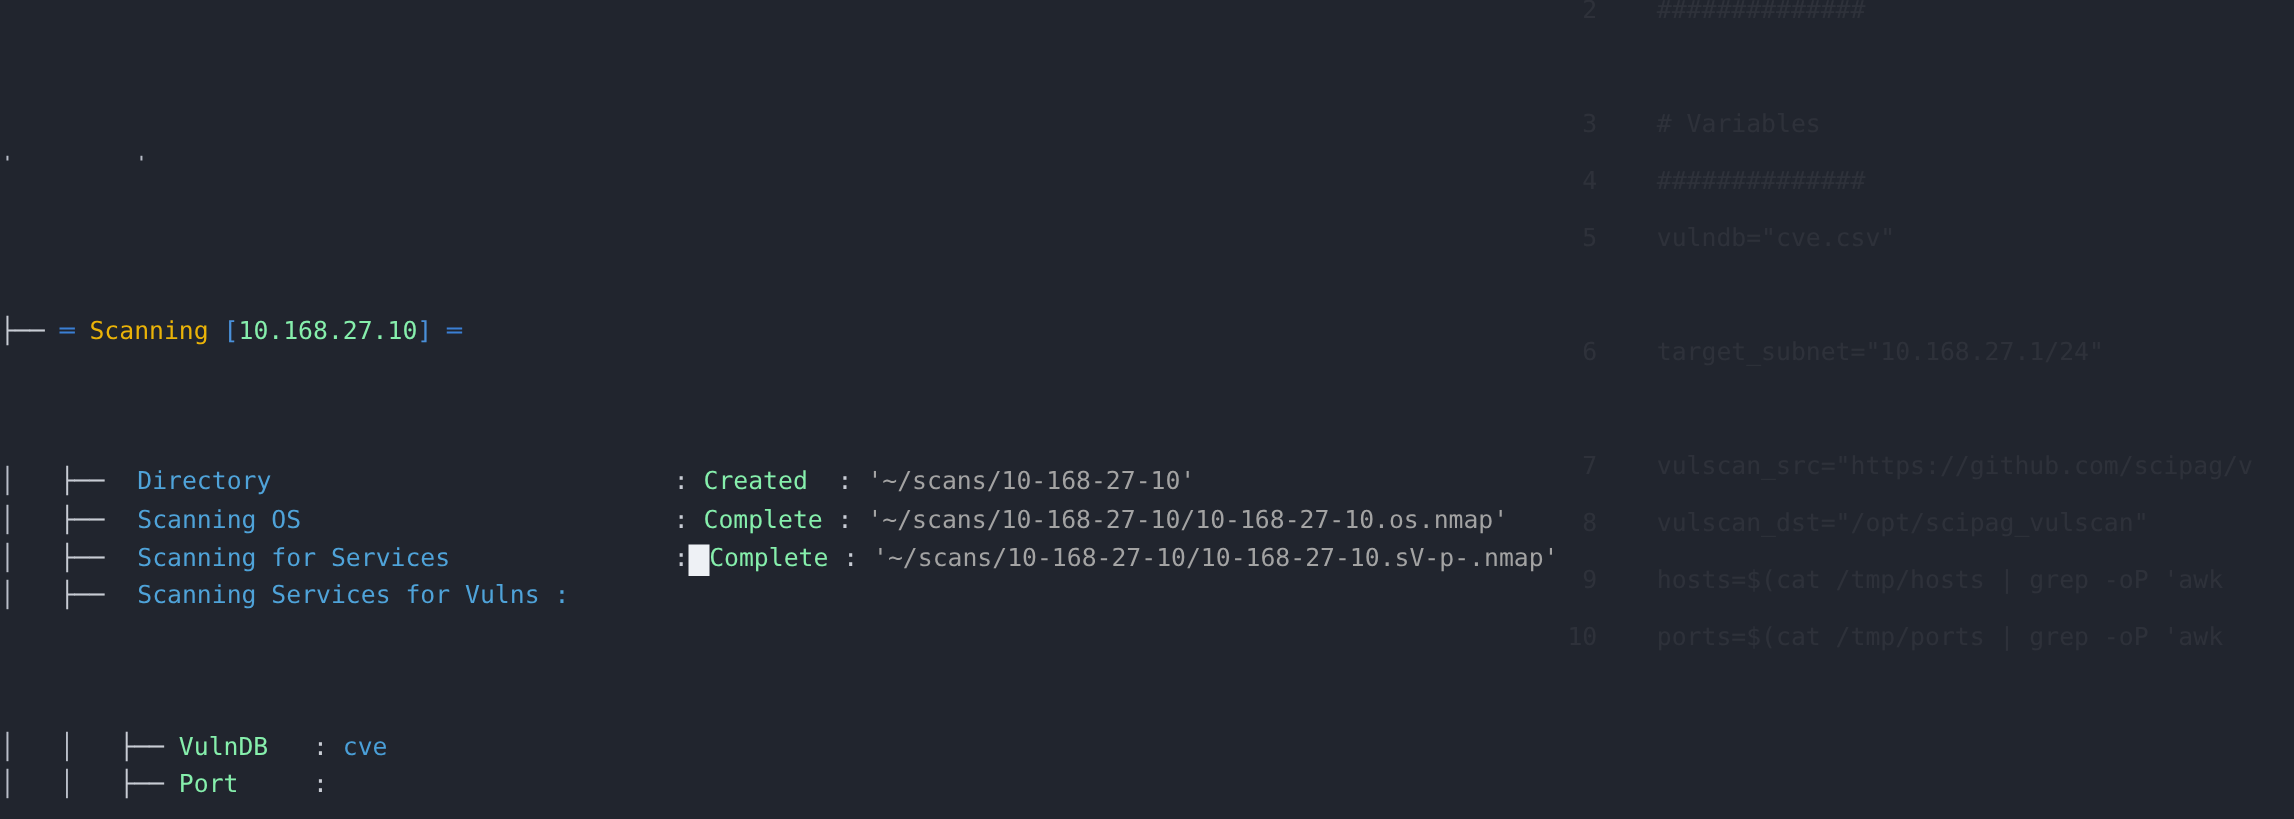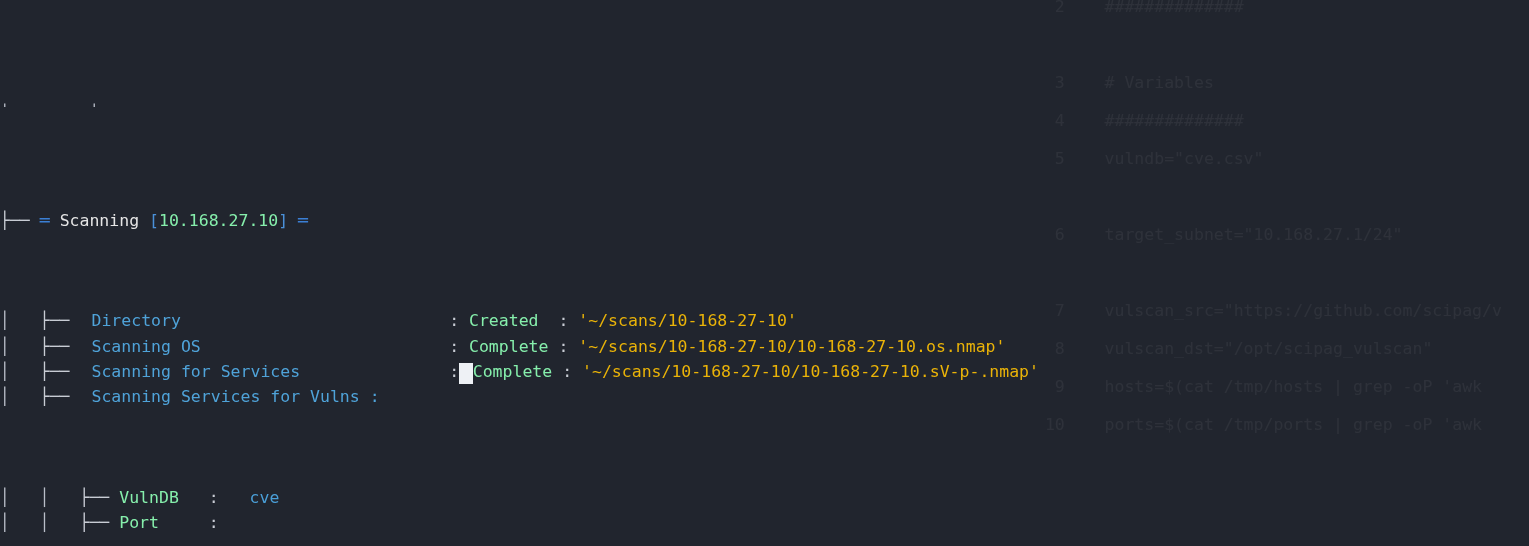--- a/index.html
+++ b/index.html
@@ -23,29 +23,29 @@
     font-family:"DejaVu Sans Mono","Liberation Mono",monospace;
     font-size:16.5px;line-height:38px;white-space:pre;
     color:#ffffff;opacity:0.055;
     pointer-events:none;
     z-index:0;
   }
   #fg{position:absolute;inset:0;z-index:1;}
   .row{height:25.2px;white-space:pre;}
   .tree{color:#c8ccd4;}
   .label{color:#4fa3d9;padding-left:12px;}
-  .title{color:#e5e5e5;}
+  .title{color:#eab308;}
   .eq{color:#3b7fd4;}
   .white{color:#86efac;}
   .ip{color:#86efac;}
   .brk{color:#4a90d9;}
   .status{color:#86efac;}
-  .path{color:#eab308;}
+  .path{color:#a3a3a3;}
   .colon{color:#c8ccd4;}
-  .svc{color:#4a9fd8;margin-left:21px;}
+  .svc{color:#4a9fd8;}
   .cursor{
     background:#eef1f5;color:#21252e;
     display:inline-block;width:13.7px;height:21px;
     vertical-align:-4px;
   }
   .vbar{color:#b9bec8;}
 </style>
 </head>
 <body>
 

